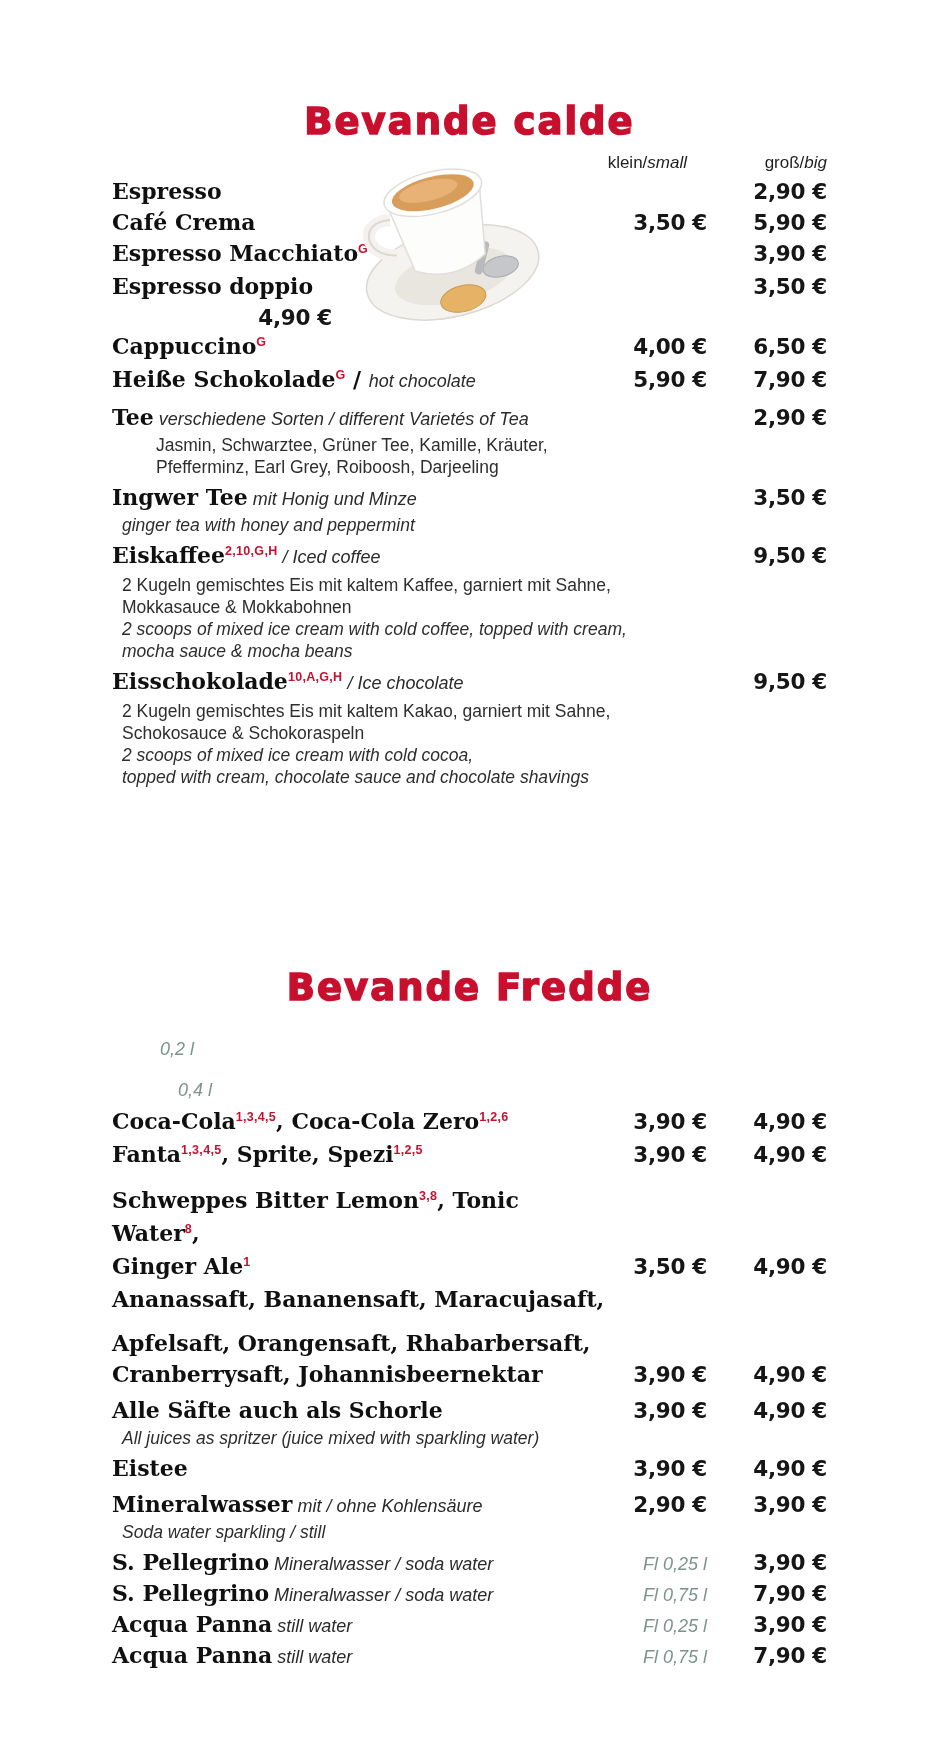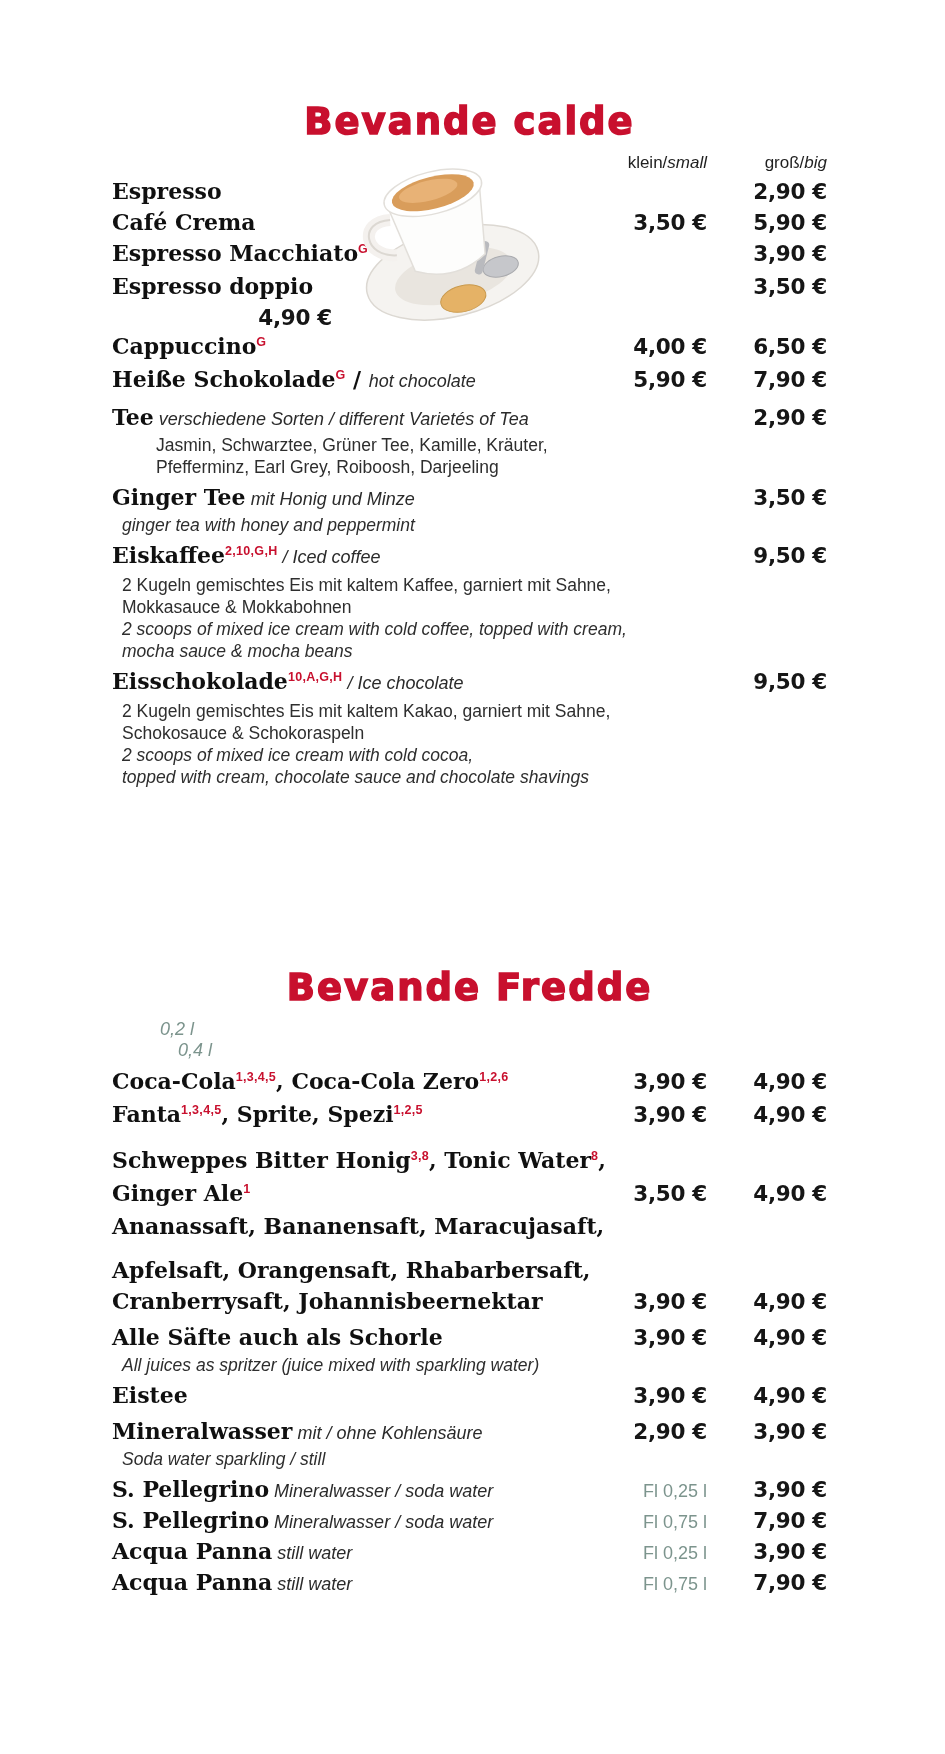--- a/index.html
+++ b/index.html
@@ -15,21 +15,21 @@
   .title{
     font-family:"DejaVu Sans", sans-serif;
     font-weight:900;
     font-size:37px;
     letter-spacing:2px;
     color:#c8102e;
     text-align:center;
     margin:0 0 10px 0;
     -webkit-text-stroke:1.5px #c8102e;
   }
-  .colrow{display:flex;align-items:baseline;}
+  .colrow{display:flex;align-items:baseline;gap:20px;}
   .namecell{flex:1;min-width:0;}
   .c1{width:100px;text-align:right;flex:none;}
   .c2{width:120px;text-align:right;flex:none;}
   .colhead{font-size:17px;color:#1f1f1f;}
   .colhead i{font-style:italic;}
   .coldhead{font-size:18px;font-style:italic;color:#7c948d;padding-right:18px;box-sizing:border-box;}
   .coldhead.c2{padding-right:20px;}
   .row{display:flex;align-items:baseline;line-height:29px;}
   .row.gap1{margin-top:13px;}
   .row.gap2{margin-top:5px;}
@@ -53,20 +53,21 @@
   .r-it{font-size:18px;color:#2b2b2b;font-style:italic;}
   .price{
     font-family:"DejaVu Sans", sans-serif;
     font-weight:bold;
     font-size:21.5px;
     color:#161616;
     letter-spacing:-0.3px;
   }
   .size{
     font-family:"Liberation Sans", sans-serif;
+    font-style:italic;
     font-size:18px;
     color:#7c948d;
     font-weight:normal;
   }
   .sub{
     font-size:17.5px;
     line-height:22px;
     color:#2e2e2e;
     margin-left:10px;
   }
@@ -124,21 +125,21 @@
           <span class="c2 price">7,90 €</span>
         </div>
         <div class="row gap2">
           <span class="namecell"><span class="r-n">Tee</span><span class="r-note"> verschiedene Sorten / </span><span class="r-it">different Varietés of Tea</span></span>
           <span class="c1 price"></span>
           <span class="c2 price">2,90 €</span>
         </div>
         <div class="sub deep">Jasmin, Schwarztee, Grüner Tee, Kamille, Kräuter,</div>
         <div class="sub deep">Pfefferminz, Earl Grey, Roiboosh, Darjeeling</div>
         <div class="row gap2">
-          <span class="namecell"><span class="r-n">Ginger Tee</span><span class="r-note"> mit Honig und Minze</span></span>
+          <span class="namecell"><span class="r-n">Ingwer Tee</span><span class="r-note"> mit Honig und Minze</span></span>
           <span class="c1 price"></span>
           <span class="c2 price">3,50 €</span>
         </div>
         <div class="sub en">ginger tea with honey and peppermint</div>
         <div class="row gap2">
           <span class="namecell"><span class="r-n">Eiskaffee</span><span class="r-sup">2,10,G,H</span><span class="r-note"> / </span><span class="r-it">Iced coffee</span></span>
           <span class="c1 price"></span>
           <span class="c2 price">9,50 €</span>
         </div>
         <div class="sub de">2 Kugeln gemischtes Eis mit kaltem Kaffee, garniert mit Sahne,</div>
@@ -185,21 +186,21 @@
           <span class="namecell"><span class="r-n">Coca-Cola</span><span class="r-sup">1,3,4,5</span><span class="r-n">, Coca-Cola Zero</span><span class="r-sup">1,2,6</span></span>
           <span class="c1 price">3,90 €</span>
           <span class="c2 price">4,90 €</span>
         </div>
         <div class="row">
           <span class="namecell"><span class="r-n">Fanta</span><span class="r-sup">1,3,4,5</span><span class="r-n">, Sprite, Spezi</span><span class="r-sup">1,2,5</span></span>
           <span class="c1 price">3,90 €</span>
           <span class="c2 price">4,90 €</span>
         </div>
         <div class="row gap1">
-          <span class="namecell"><span class="r-n">Schweppes Bitter Honig</span><span class="r-sup">3,8</span><span class="r-n">, Tonic Water</span><span class="r-sup">8</span><span class="r-n">,</span></span>
+          <span class="namecell"><span class="r-n">Schweppes Bitter Lemon</span><span class="r-sup">3,8</span><span class="r-n">, Tonic Water</span><span class="r-sup">8</span><span class="r-n">,</span></span>
           <span class="c1 price"></span>
           <span class="c2 price"></span>
         </div>
         <div class="row">
           <span class="namecell"><span class="r-n">Ginger Ale</span><span class="r-sup">1</span></span>
           <span class="c1 price">3,50 €</span>
           <span class="c2 price">4,90 €</span>
         </div>
         <div class="row">
           <span class="namecell"><span class="r-n">Ananassaft, Bananensaft, Maracujasaft,</span></span>

